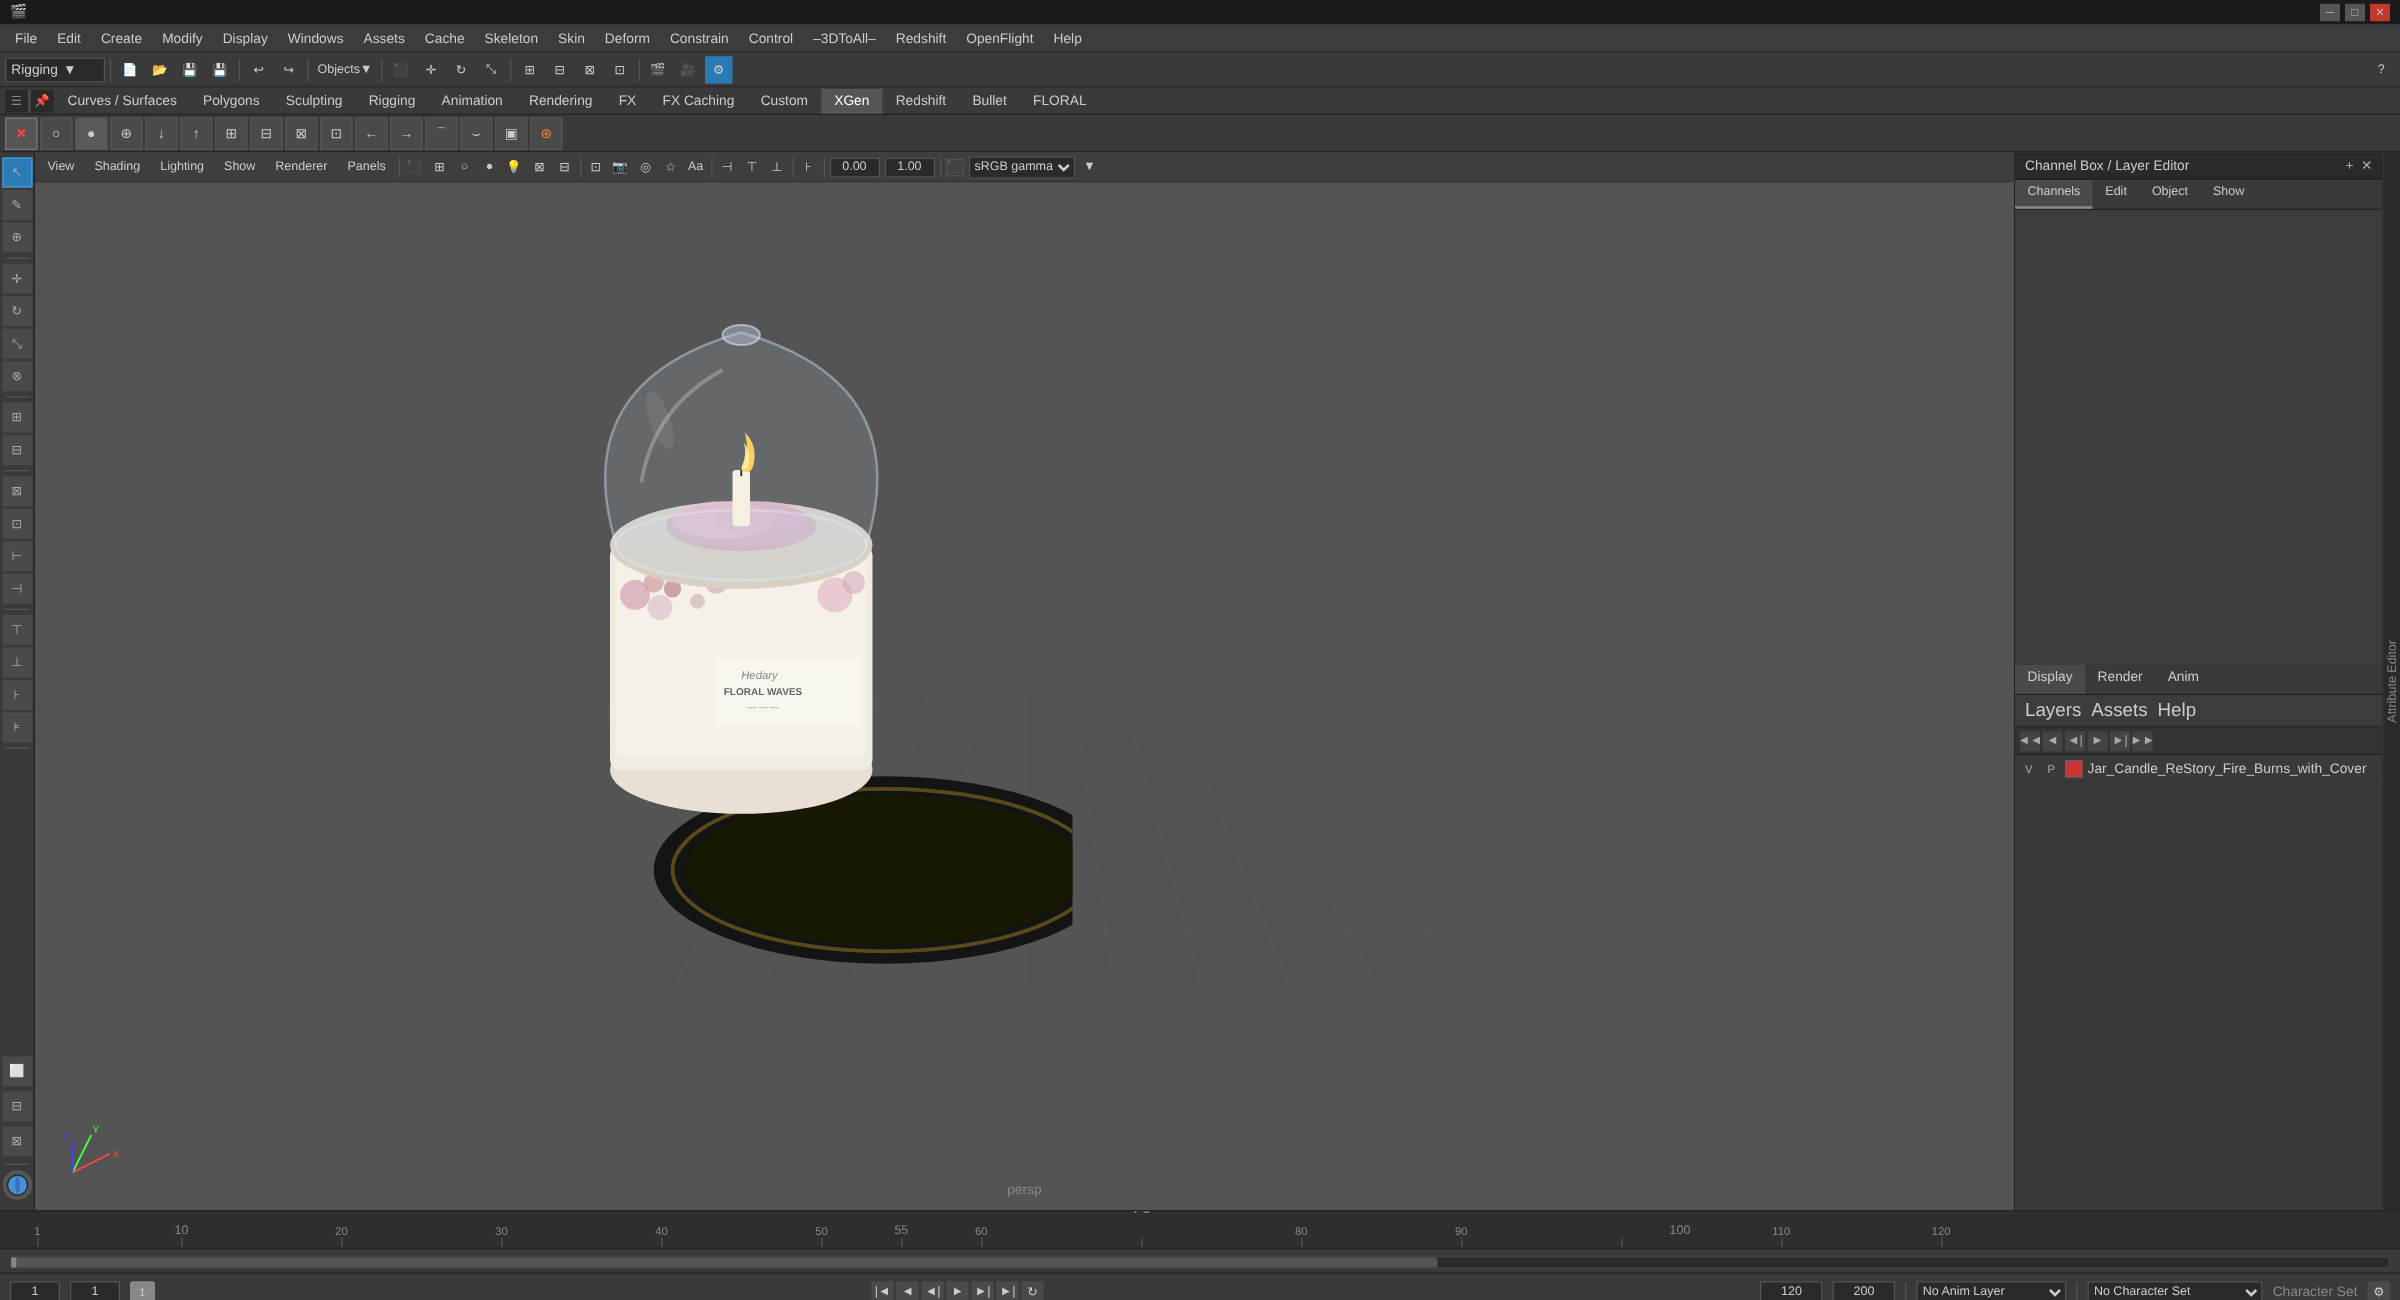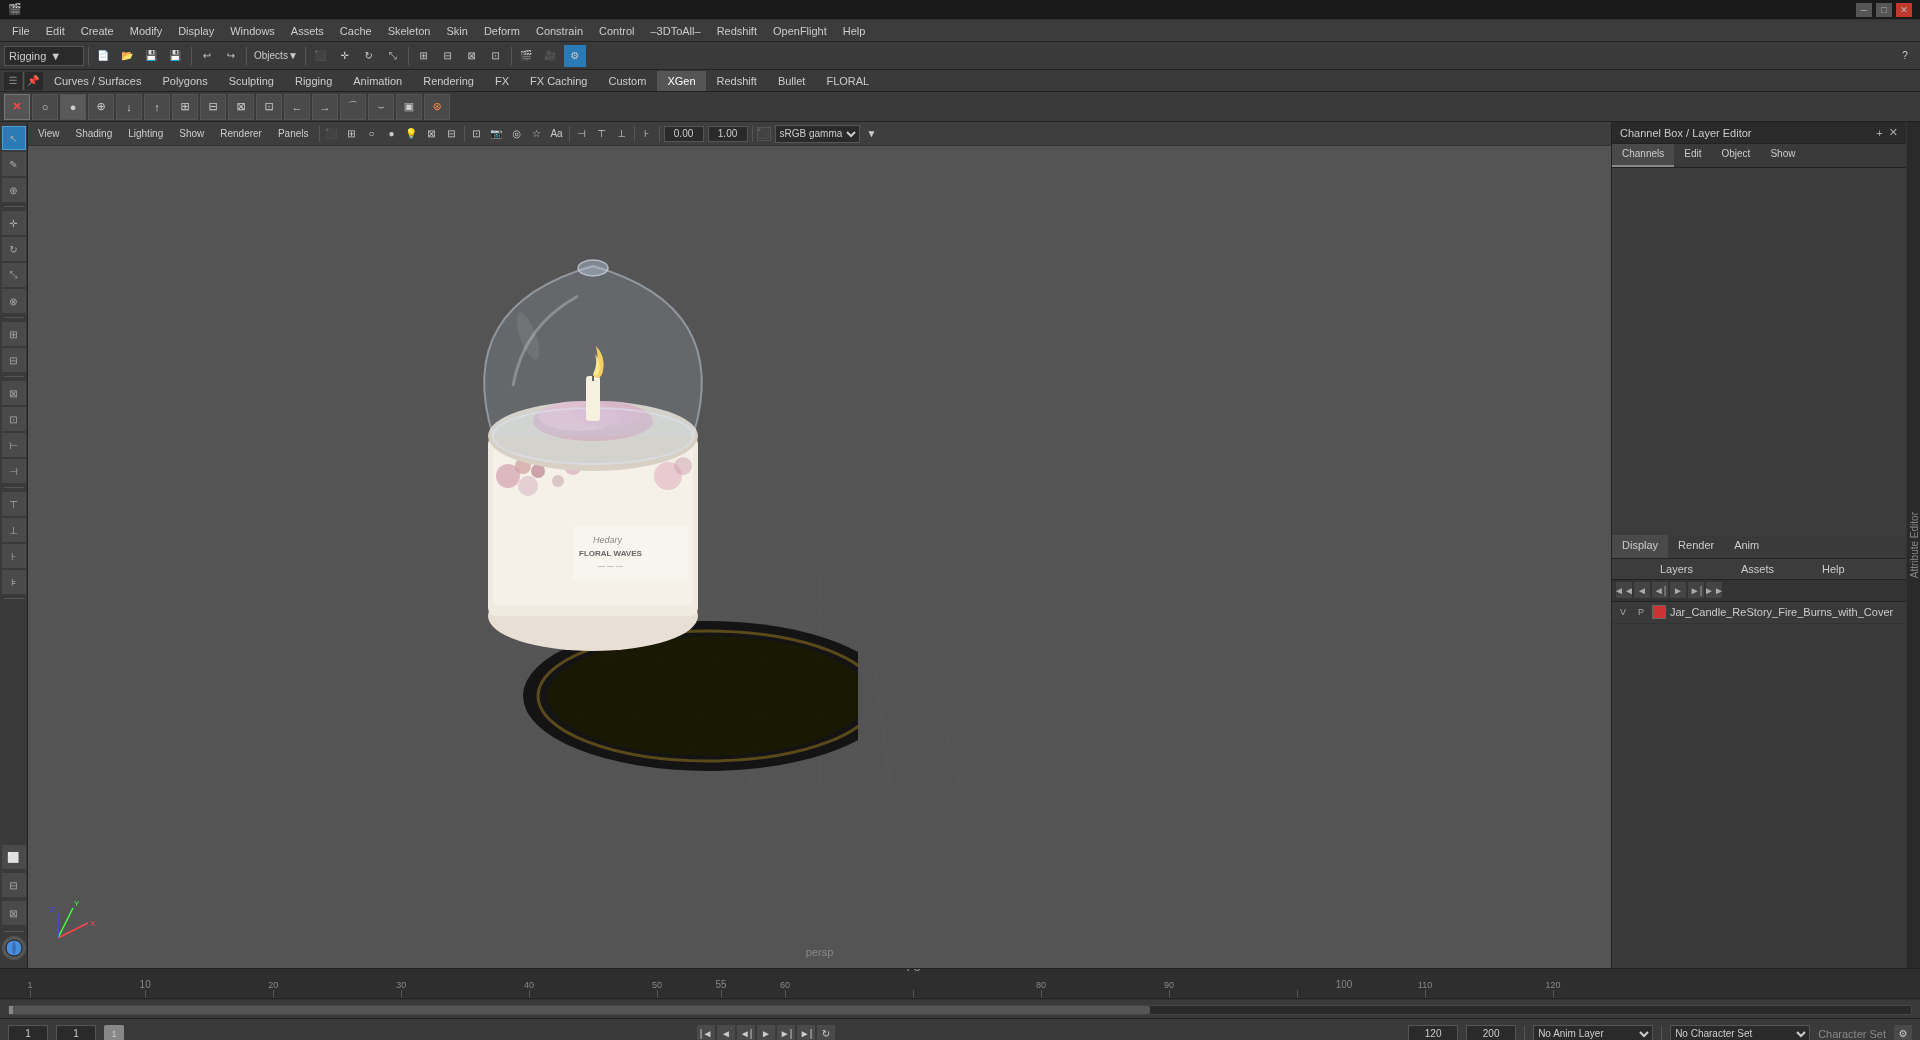--- a/index.html
+++ b/index.html
@@ -62,21 +62,21 @@
     #ch-content { flex: 1; background: #3c3c3c; }
 
     #disp-tabs { display: flex; background: #3a3a3a; border-bottom: 1px solid #222; height: 24px; }
     .disp-tab { padding: 4px 10px; font-size: 11px; color: #ccc; cursor: pointer; }
     .disp-tab.active { background: #4a4a4a; }
 
     #layer-toolbar { display: flex; align-items: center; background: #333; height: 22px; padding: 0 4px; gap: 2px; border-bottom: 1px solid #222; }
     .layer-tb-btn { width: 16px; height: 16px; display: flex; align-items: center; justify-content: center; cursor: pointer; font-size: 10px; color: #aaa; background: #444; }
 
     .layer-options { display: flex; gap: 8px; padding: 4px 8px; border-bottom: 1px solid #222; }
-    .layer-opt { font-size: 11px; color: #ccc; cursor: pointer; margin-left: 40px; }
+    .layer-opt { font-size: 15px; color: #ccc; cursor: pointer; }
 
     #layers-list { flex: 1; background: #3a3a3a; }
     .layer-row { display: flex; align-items: center; height: 22px; padding: 0 4px; gap: 4px; border-bottom: 1px solid #333; }
     .layer-v { width: 14px; height: 14px; display: flex; align-items: center; justify-content: center; font-size: 9px; color: #aaa; }
     .layer-p { width: 14px; height: 14px; display: flex; align-items: center; justify-content: center; font-size: 9px; color: #aaa; }
     .layer-color { width: 14px; height: 14px; border: 1px solid #666; }
     .layer-name { font-size: 11px; color: #ccc; flex: 1; }
 
     
     #attrsidebar { width: 14px; background: #2a2a2a; border-left: 1px solid #333; display: flex; flex-direction: column; align-items: center; justify-content: flex-start; padding: 30px 0; writing-mode: vertical-rl; gap: 20px; }

